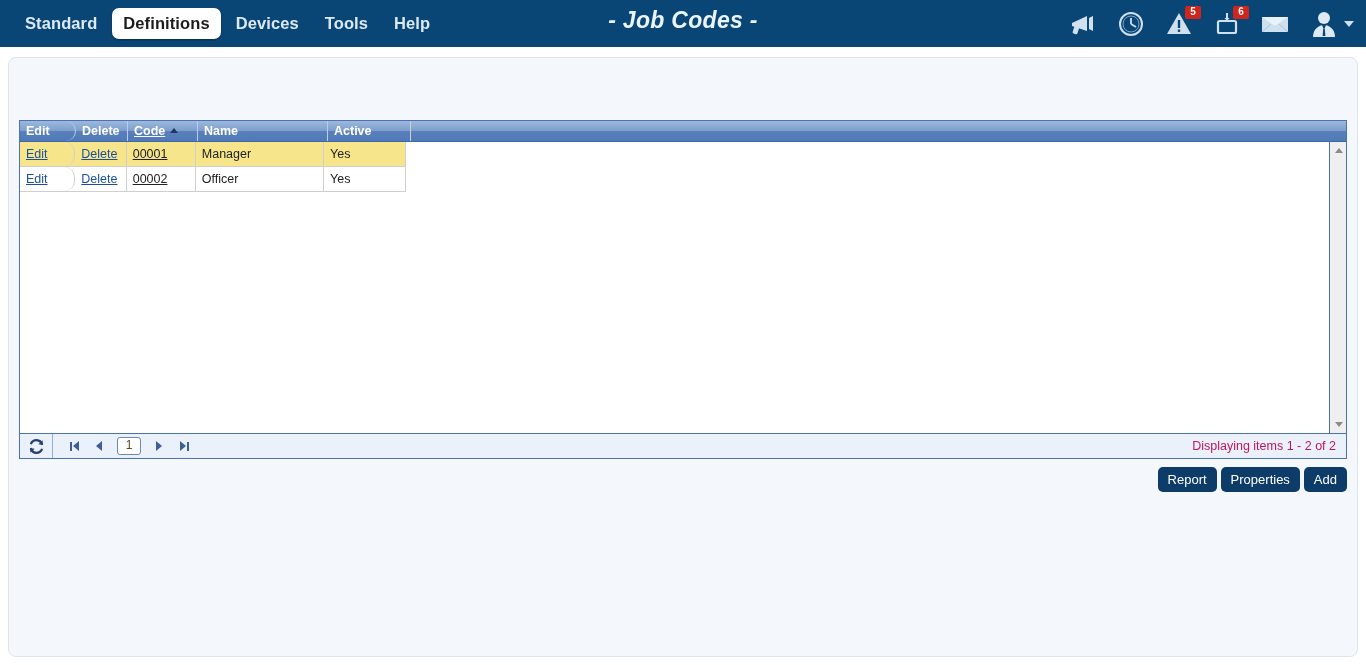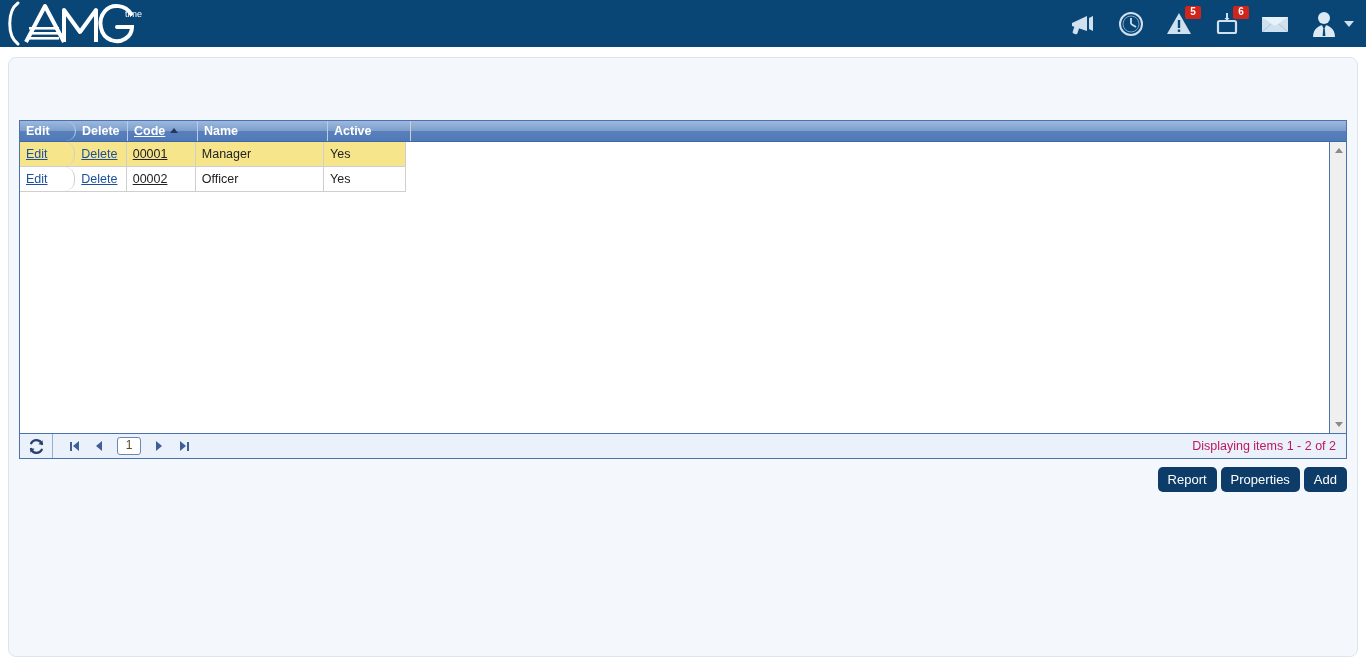--- a/index.html
+++ b/index.html
@@ -336,34 +336,30 @@
     padding: 5px 10px;
     cursor: pointer;
     font-family: "Liberation Sans", sans-serif;
   }
 </style>
 </head>
 <body>
 
 <div class="topbar">
 
-  <div class="logo">
-    <svg width="150" height="47" viewBox="0 0 150 47" aria-hidden="true">
-      <path d="M14 44 C3 36, 3 11, 14 3" stroke="#ffffff" stroke-width="3" fill="none" stroke-linecap="round"></path>
-      <path d="M22 42 L41 6 L60 42" stroke="#ffffff" stroke-width="4" fill="none" stroke-linejoin="round"></path>
-      <path d="M60 42 L60 10 L76 32 L92 10 L92 42" stroke="#ffffff" stroke-width="4" fill="none" stroke-linejoin="round"></path>
-      <path d="M127 14 C122 5, 108 3, 101 11 C93 20, 96 36, 107 40 C117 44, 128 37, 128 27 L113 27" stroke="#ffffff" stroke-width="4" fill="none" stroke-linecap="round"></path>
-      <rect x="25" y="27" width="30" height="2.6" fill="#ffffff"></rect>
-      <rect x="25" y="32" width="30" height="2.6" fill="#ffffff"></rect>
-      <rect x="25" y="37" width="30" height="2.6" fill="#ffffff"></rect>
-      <text x="121" y="17" font-family="Liberation Sans, sans-serif" font-size="9" fill="#ffffff">time</text>
-    </svg>
+
+  <div class="nav">
+    <div class="nav-item">Standard</div>
+    <div class="nav-item active">Definitions</div>
+    <div class="nav-item">Devices</div>
+    <div class="nav-item">Tools</div>
+    <div class="nav-item">Help</div>
   </div>
 
-
+  <div class="page-title">- Job Codes -</div>
 
   <div class="tools">
 
     <div class="tool-icon">
       <svg width="28" height="24" viewBox="0 0 28 24" aria-hidden="true">
         <path d="M3 11 L18 4 L18 19 L3 14 Z" fill="#cfe0ee"></path>
         <rect x="5" y="13" width="5" height="9" rx="1.5" fill="#cfe0ee" transform="rotate(18 7 16)"></rect>
         <path d="M20 6 L24 4 L24 19 L20 17 Z" fill="#cfe0ee"></path>
       </svg>
     </div>

